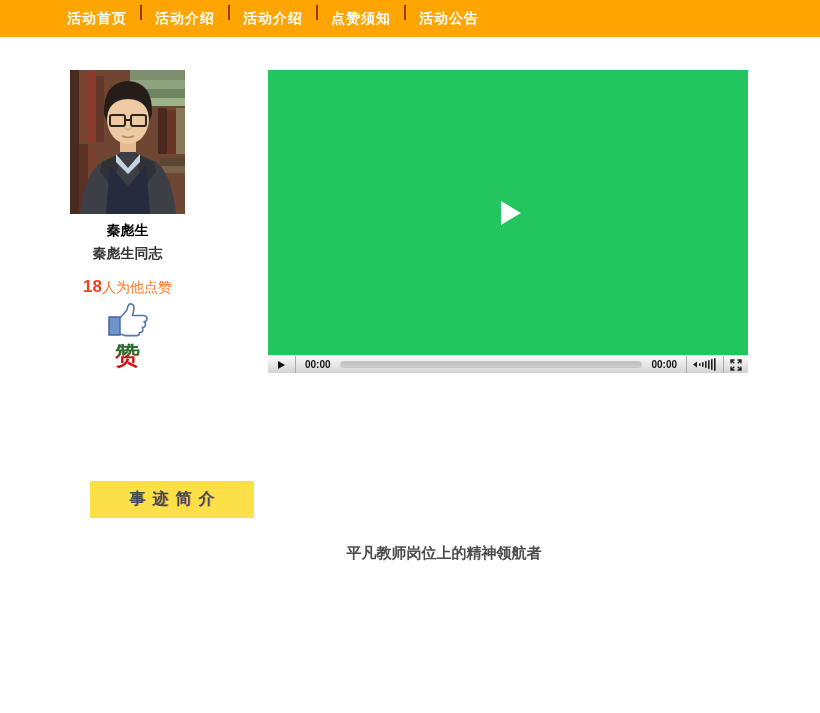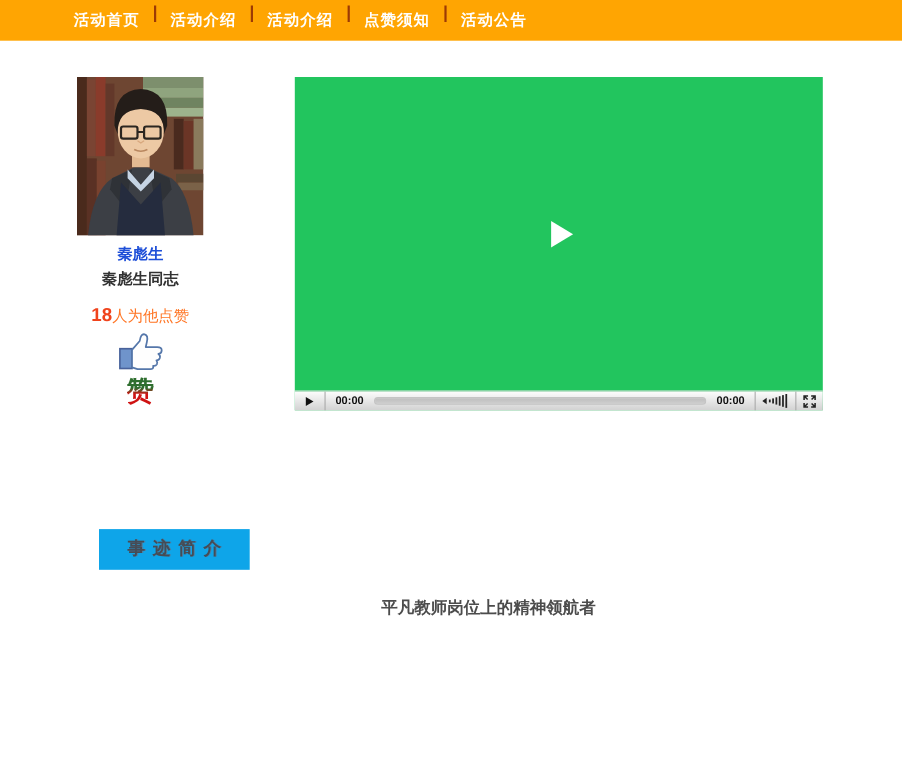--- a/index.html
+++ b/index.html
@@ -11,21 +11,21 @@
   .navbar { position:absolute; left:0; top:0; width:820px; height:37px;
     background:#ffa502; display:flex; align-items:center; padding-left:67px; }
   .nav-item { color:#fff; font-size:14px; font-weight:bold; letter-spacing:1px;
     text-decoration:none; cursor:pointer; white-space:nowrap; }
   .nav-sep { width:2px; height:15px; background:#9c3a05; margin:0 13px;
     align-self:flex-start; margin-top:5px; }
 
   
   .profile { position:absolute; left:70px; top:70px; width:115px; text-align:center; }
   .photo { width:115px; height:144px; display:block; }
-  .profile-name { margin-top:8px; font-size:14px; font-weight:bold; color:#1d4ed8; }
+  .profile-name { margin-top:8px; font-size:14px; font-weight:bold; color:#000000; }
   .profile-school { margin-top:5px; font-size:14px; font-weight:bold; color:#333; }
   .likes { margin-top:14px; font-size:14px; white-space:nowrap; }
   .like-count { color:#f0431c; font-weight:bold; font-size:17px; }
   .like-suffix { color:#ff7524;margin-top:43px; }
   .thumb-wrap { margin-top:5px; height:36px; cursor:pointer; }
   .zan { display:inline-block; margin-top:1px; font-size:25px; font-weight:bold;
     font-family:"Liberation Serif","DejaVu Serif",serif; color:#c41414; cursor:pointer; }
   @supports ((-webkit-background-clip:text) or (background-clip:text)) {
     .zan { background:linear-gradient(#2e6e2e 42%, #cf1212 58%);
       -webkit-background-clip:text; background-clip:text;
@@ -47,22 +47,22 @@
     border-top:4px solid transparent; border-bottom:4px solid transparent; }
   .time { padding:0 9px; font-size:10px; font-weight:bold; color:#111; }
   .progress { flex:1; height:7px; background:linear-gradient(#bdbdbd,#cfcfcf);
     border:1px solid #c4c4c4; border-radius:4px; cursor:pointer; }
   .ctrl-vol { width:37px; height:100%; display:flex; align-items:center;
     justify-content:center; border-left:1px solid #aaa; cursor:pointer; }
   .ctrl-fs { width:25px; height:100%; display:flex; align-items:center;
     justify-content:center; border-left:1px solid #aaa; cursor:pointer; }
 
   
-  .intro-btn { position:absolute; left:90px; top:481px; width:137px; height:37px;
-    background:#0ea5e9; color:#454c56; font-size:16px; font-weight:bold;
+  .intro-btn { position:absolute; left:90px; top:481px; width:164px; height:37px;
+    background:#fde047; color:#454c56; font-size:16px; font-weight:bold;
     display:flex; align-items:center; justify-content:center;
     letter-spacing:7px; text-indent:7px; cursor:pointer;
     text-shadow:1px 0 0 rgba(190,60,40,.35); }
 
   
   .article { position:absolute; left:97px; top:543px; width:694px; color:#4a4a4a; }
   .article-title { text-align:center; font-weight:bold; font-size:15px;
     line-height:20px; color:#4c4c4c; }
   .article-body { margin-top:36px; font-size:13.5px; line-height:17.6px;
     text-align:justify; text-indent:2em; color:#4a4a4a; }

